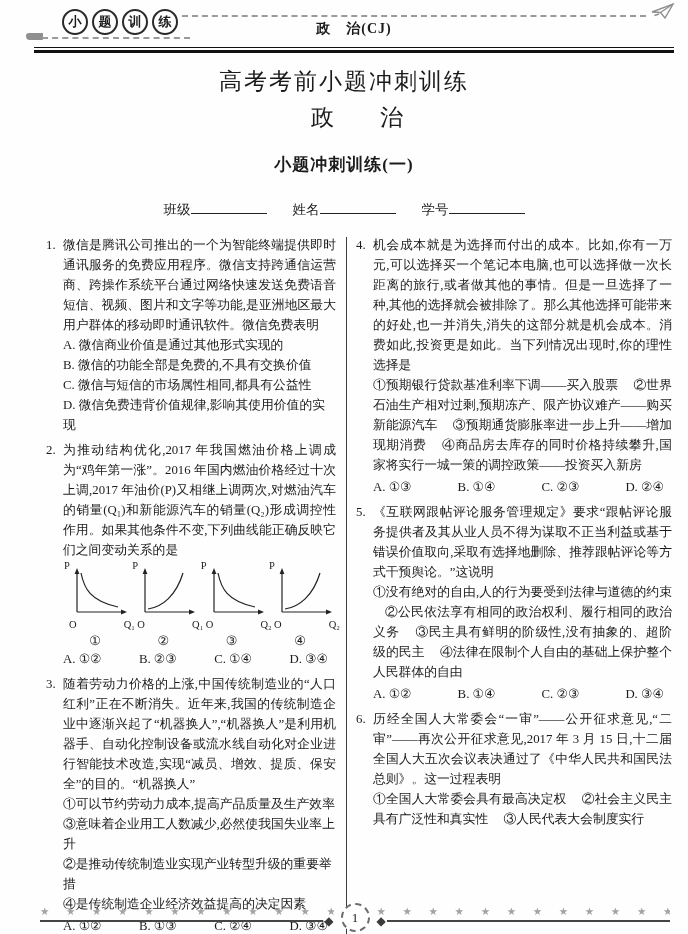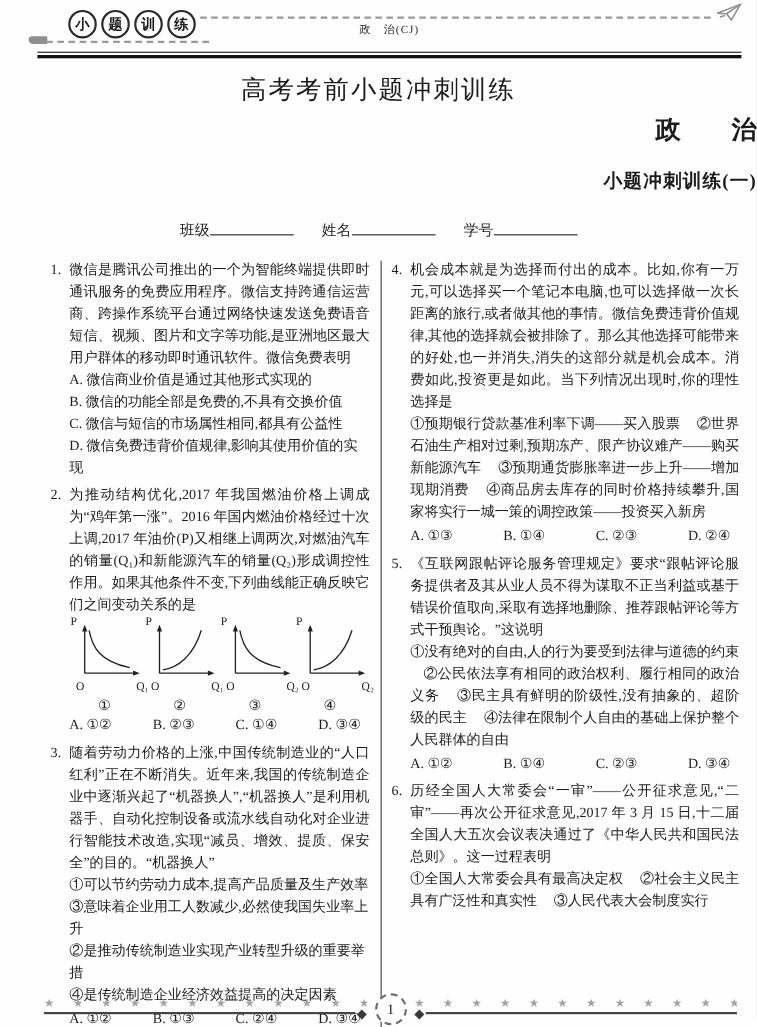--- a/index.html
+++ b/index.html
@@ -10,26 +10,26 @@
   }
   
   .header{position:relative;height:47px;margin:0 14px 0 34px;}
   .top-dash{position:absolute;left:148px;right:28px;top:15px;border-top:2px dashed #9a9a9a;}
   .plane{position:absolute;right:-2px;top:2px;}
   .logo{position:absolute;left:28px;top:9px;display:flex;gap:4px;z-index:2;}
   .logo-circle{width:22px;height:22px;border:2px solid #2a2a2a;border-radius:50%;background:#fff;
     display:flex;align-items:center;justify-content:center;font-size:13px;font-weight:bold;}
   .logo-underline{position:absolute;left:8px;top:37px;width:148px;border-top:2px dashed #9a9a9a;}
   .pen-blob{position:absolute;left:-8px;top:33px;width:17px;height:7px;background:#8f8f8f;border-radius:4px 1px 1px 5px;}
-  .subject-banner{position:absolute;left:0;right:0;top:20px;text-align:center;font-weight:normal;font-size:10px;letter-spacing:1px;}
+  .subject-banner{position:absolute;left:0;right:0;top:20px;text-align:center;font-weight:bold;font-size:14px;letter-spacing:1px;}
   .double-rule{margin:0 14px 0 34px;height:2px;border-top:1px solid #111;border-bottom:3px solid #111;}
   
   .main-title{text-align:center;font-size:23px;font-weight:normal;margin-top:13px;letter-spacing:2px;}
-  .subject-title{text-align:right;font-size:23px;font-weight:bold;margin-top:5px;margin-left:26px;}
-  .section-title{text-align:right;font-size:17px;font-weight:bold;margin-top:20px;letter-spacing:1px;}
+  .subject-title{text-align:center;font-size:23px;font-weight:normal;margin-top:5px;margin-left:26px;}
+  .section-title{text-align:center;font-size:17px;font-weight:bold;margin-top:20px;letter-spacing:1px;}
   .student-info{display:flex;justify-content:center;gap:26px;margin-top:24px;font-size:13.5px;}
   .blank{display:inline-block;width:76px;border-bottom:1px solid #222;height:13px;}
   
   .columns{display:flex;margin:16px 16px 0 46px;}
   .col-left{width:290px;flex:none;}
   .divider{width:1px;background:#3c3c3c;margin:2px 9px 0 10px;}
   .col-right{flex:1;min-width:0;}
   
   .question{position:relative;padding-left:17px;font-size:12.8px;line-height:20px;text-align:justify;margin-bottom:5px;}
   .q-num{position:absolute;left:0;top:0;}
@@ -205,21 +205,21 @@
       </div>
 
     </div>
 
     <div class="divider"></div>
 
     <div class="col-right">
 
       <div class="question">
         <span class="q-num">4.</span>
-        <span>机会成本就是为选择而付出的成本。比如,你有一万元,可以选择买一个笔记本电脑,也可以选择做一次长距离的旅行,或者做其他的事情。微信免费违背价值规律,其他的选择就会被排除了。那么其他选择可能带来的好处,也一并消失,消失的这部分就是机会成本。消费如此,投资更是如此。当下列情况出现时,你的理性选择是</span>
+        <span>机会成本就是为选择而付出的成本。比如,你有一万元,可以选择买一个笔记本电脑,也可以选择做一次长距离的旅行,或者做其他的事情。但是一旦选择了一种,其他的选择就会被排除了。那么其他选择可能带来的好处,也一并消失,消失的这部分就是机会成本。消费如此,投资更是如此。当下列情况出现时,你的理性选择是</span>
         <div>
           <span class="inline-item">①预期银行贷款基准利率下调——买入股票</span>
           <span class="inline-item">②世界石油生产相对过剩,预期冻产、限产协议难产——购买新能源汽车</span>
           <span class="inline-item">③预期通货膨胀率进一步上升——增加现期消费</span>
           <span class="inline-item">④商品房去库存的同时价格持续攀升,国家将实行一城一策的调控政策——投资买入新房</span>
         </div>
         <div class="options-row">
           <span>A. ①③</span>
           <span>B. ①④</span>
           <span>C. ②③</span>

